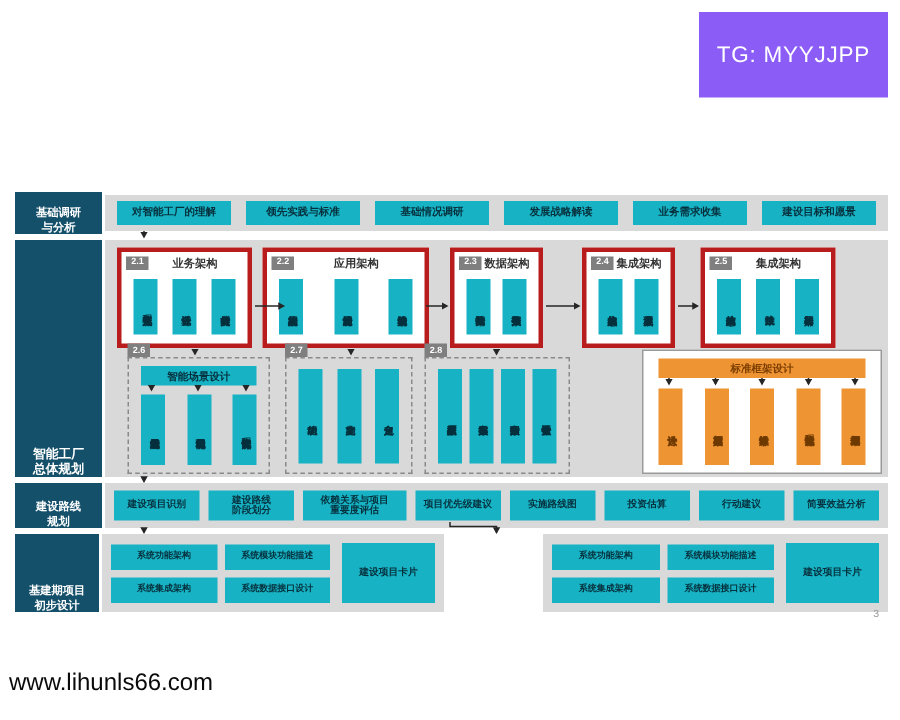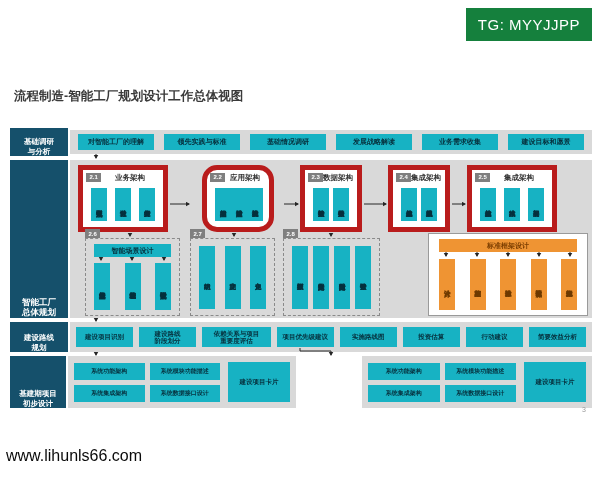--- a/index.html
+++ b/index.html
@@ -1,19 +1,19 @@
 <!DOCTYPE html>
 <html><head>
 <meta charset="utf-8">
 <style>
   html,body{margin:0;padding:0;}
   .stage{position:relative;width:600px;height:480px;background:#ffffff;overflow:hidden;
          font-family:"Liberation Sans","DejaVu Sans",sans-serif;}
-  .badge{position:absolute;top:8px;right:8px;background:#15803d;color:#fff;
-         font-size:15px;letter-spacing:.5px;padding:8px 12px;}
+  .badge{position:absolute;top:8px;right:8px;background:#8b5cf6;color:#fff;
+         font-size:15px;letter-spacing:.5px;padding:20px 12px;}
   .title{position:absolute;left:14px;top:88px;margin:0;font-size:12.5px;font-weight:bold;color:#3a3a3a;}
   .site{position:absolute;left:6px;top:447px;font-size:16px;color:#0a0a0a;}
   .pagenum{position:absolute;right:14px;top:406px;font-size:7px;color:#9a9a9a;}
 
   .diagram{position:absolute;left:10px;top:126px;width:582px;height:284px;}
 
   
   .rlabel{position:absolute;background:#15506B;color:#fff;display:flex;align-items:flex-end;
           justify-content:center;text-align:center;font-size:7.5px;font-weight:bold;line-height:1.25;}
   .rlabel span{display:block;width:34px;}
@@ -36,23 +36,23 @@
   
   .tbox{background:#17B2C3;color:#06303D;display:flex;align-items:center;justify-content:center;
         text-align:center;font-weight:bold;line-height:1.1;}
   .band1 .tbox{flex:1;height:16px;font-size:7px;}
   .band3 .tbox{flex:1;height:20px;font-size:6.5px;}
   .band3 .tbox span,.band1 .tbox span{display:inline-block;}
   .mw28{max-width:28px;}
   .mw48{max-width:48px;}
 
   
-  .agroup{position:absolute;background:#fff;border:5px solid #b91c1c;box-sizing:border-box;}
+  .agroup{position:absolute;background:#fff;border:3px solid #b91c1c;box-sizing:border-box;}
   .g1{left:68px;top:39px;width:90px;height:67px;}
-  .g2{left:192px;top:39px;width:72px;height:67px;border-radius:15px;}
+  .g2{left:165px;top:39px;width:111px;height:67px;}
   .g3{left:290px;top:39px;width:62px;height:67px;}
   .g4{left:378px;top:39px;width:62px;height:67px;}
   .g5{left:457px;top:39px;width:90px;height:67px;}
   .ghead{position:relative;height:15px;display:flex;align-items:center;justify-content:center;
          padding-left:14px;font-size:7.5px;font-weight:bold;color:#333;}
   .tag{background:#7F7F7F;color:#fff;font-size:6px;font-weight:bold;padding:1.5px 3.5px;line-height:1;}
   .ghead .tag{position:absolute;left:3px;top:2.5px;}
   .bars{position:absolute;left:8px;right:8px;top:18px;bottom:6px;display:flex;justify-content:space-between;}
   .vbar{width:16px;background:#17B2C3;color:#06303D;writing-mode:vertical-rl;text-orientation:upright;
         display:flex;align-items:center;justify-content:center;font-size:6.5px;font-weight:bold;
@@ -78,21 +78,20 @@
   .obar{background:#EF9433;color:#6e3a00;}
 
   .arrows{position:absolute;left:0;top:0;pointer-events:none;}
 </style>
 </head>
 <body>
 
 <div class="stage">
 
   <div class="badge">TG: MYYJJPP</div>
-  <h1 class="title">流程制造-智能工厂规划设计工作总体视图</h1>
 
   <div class="diagram">
 
     <div class="rlabel r1">
         <span>基础调研与分析</span>
       </div>
     <div class="band band1">
       <div class="tbox">
           <span>对智能工厂的理解</span>
         </div>

